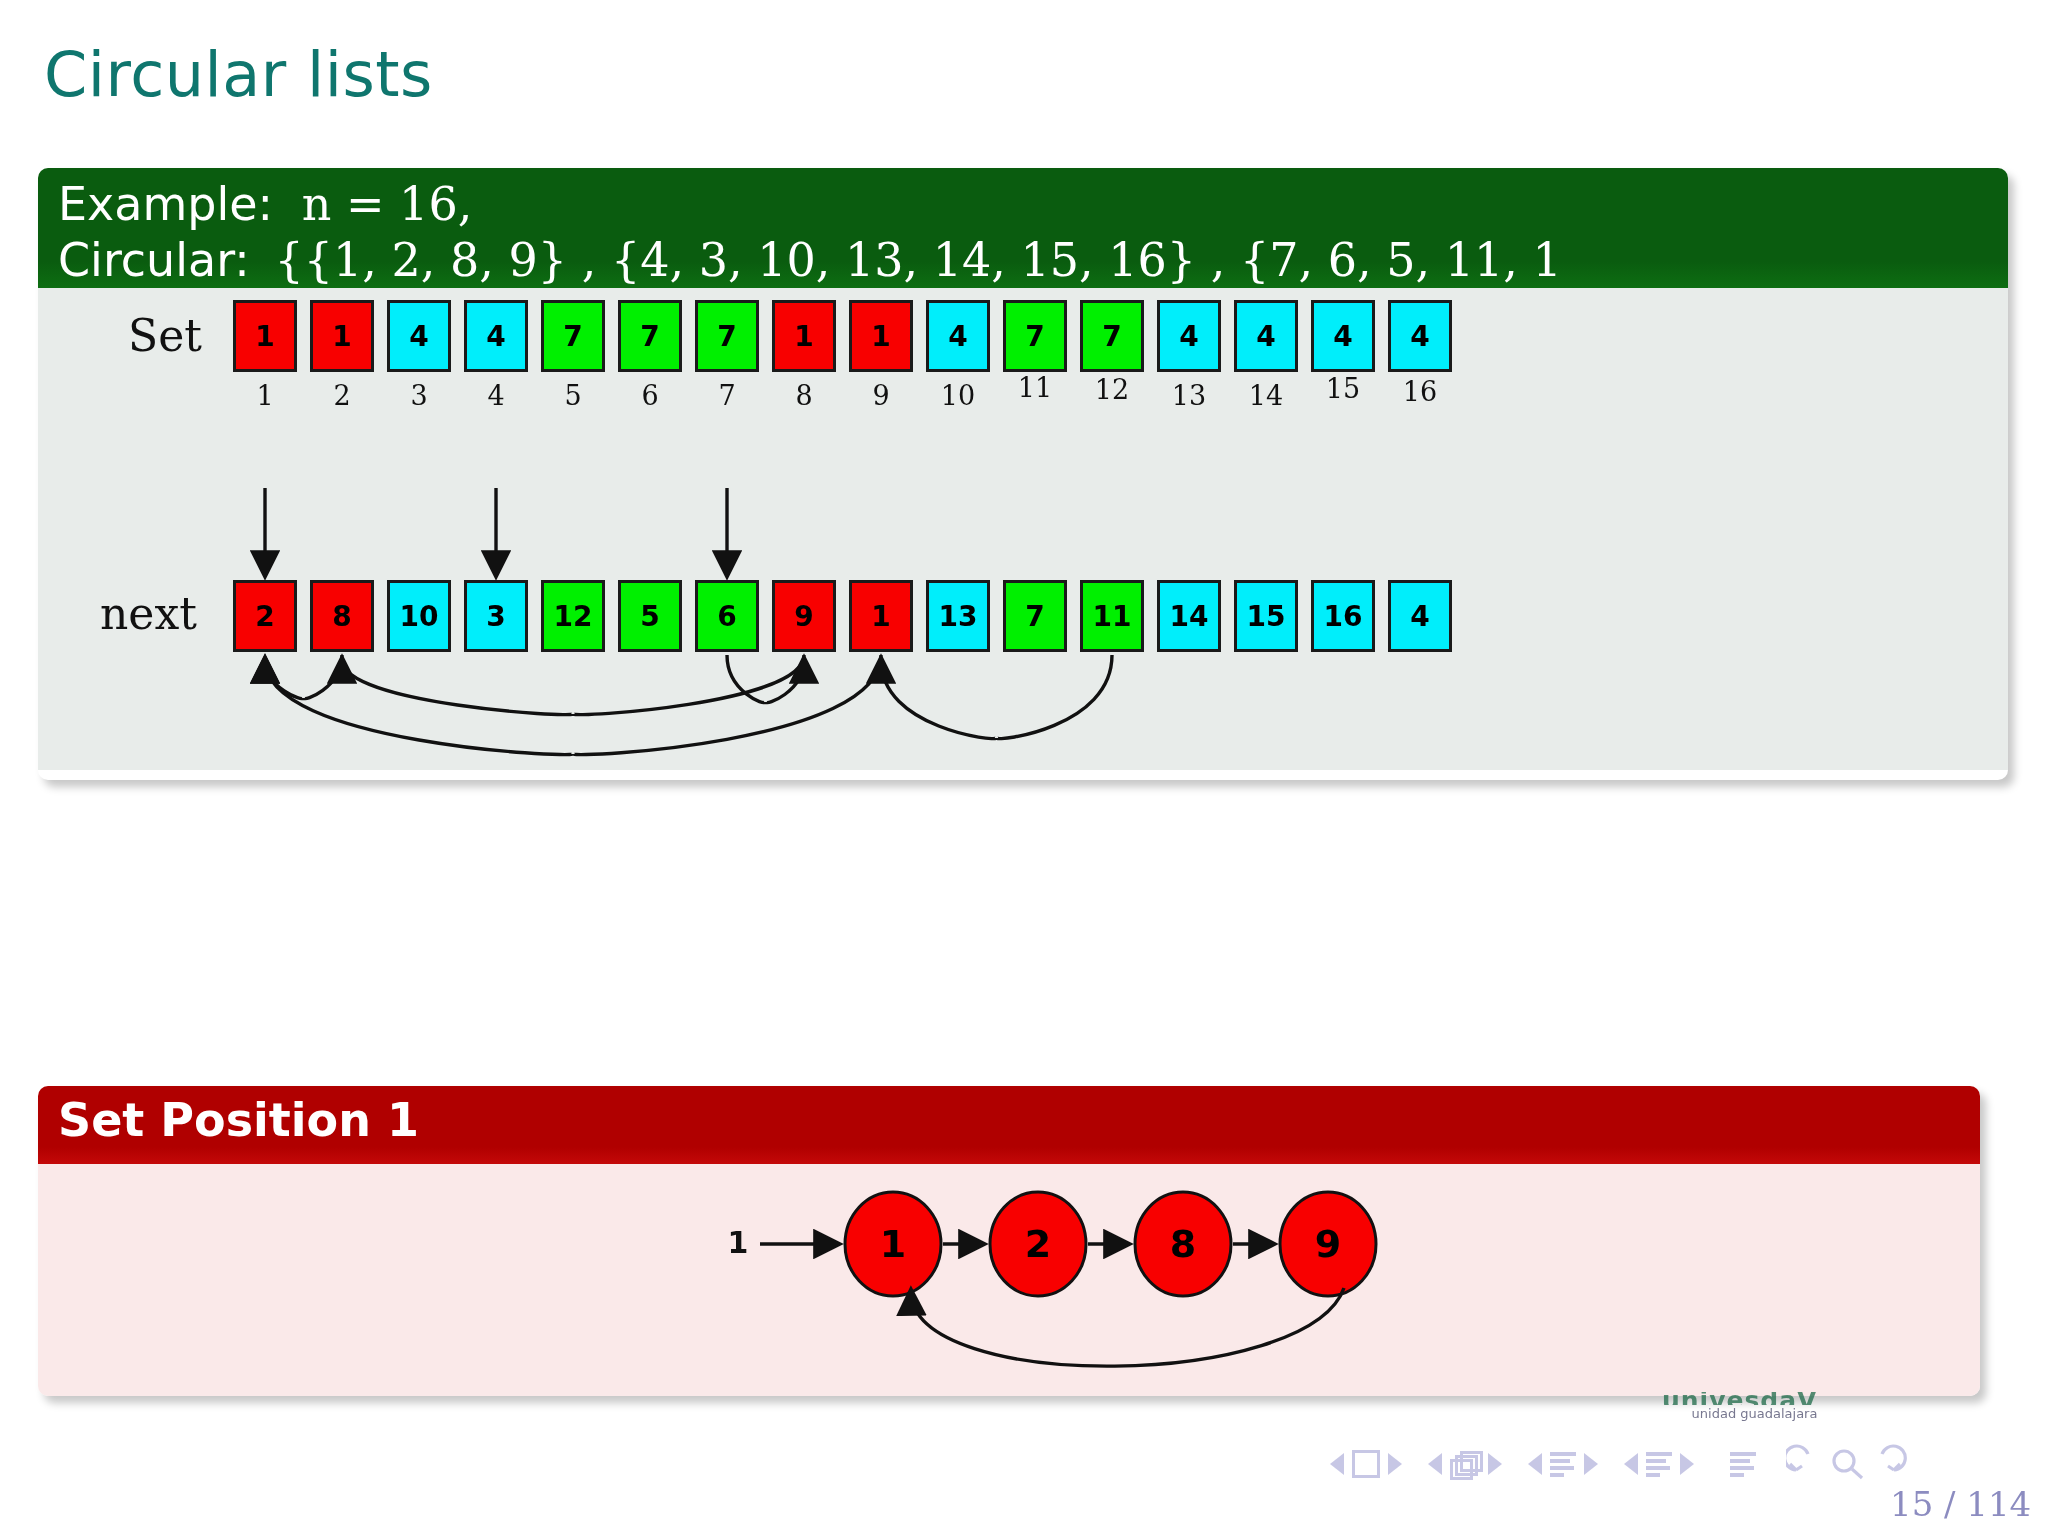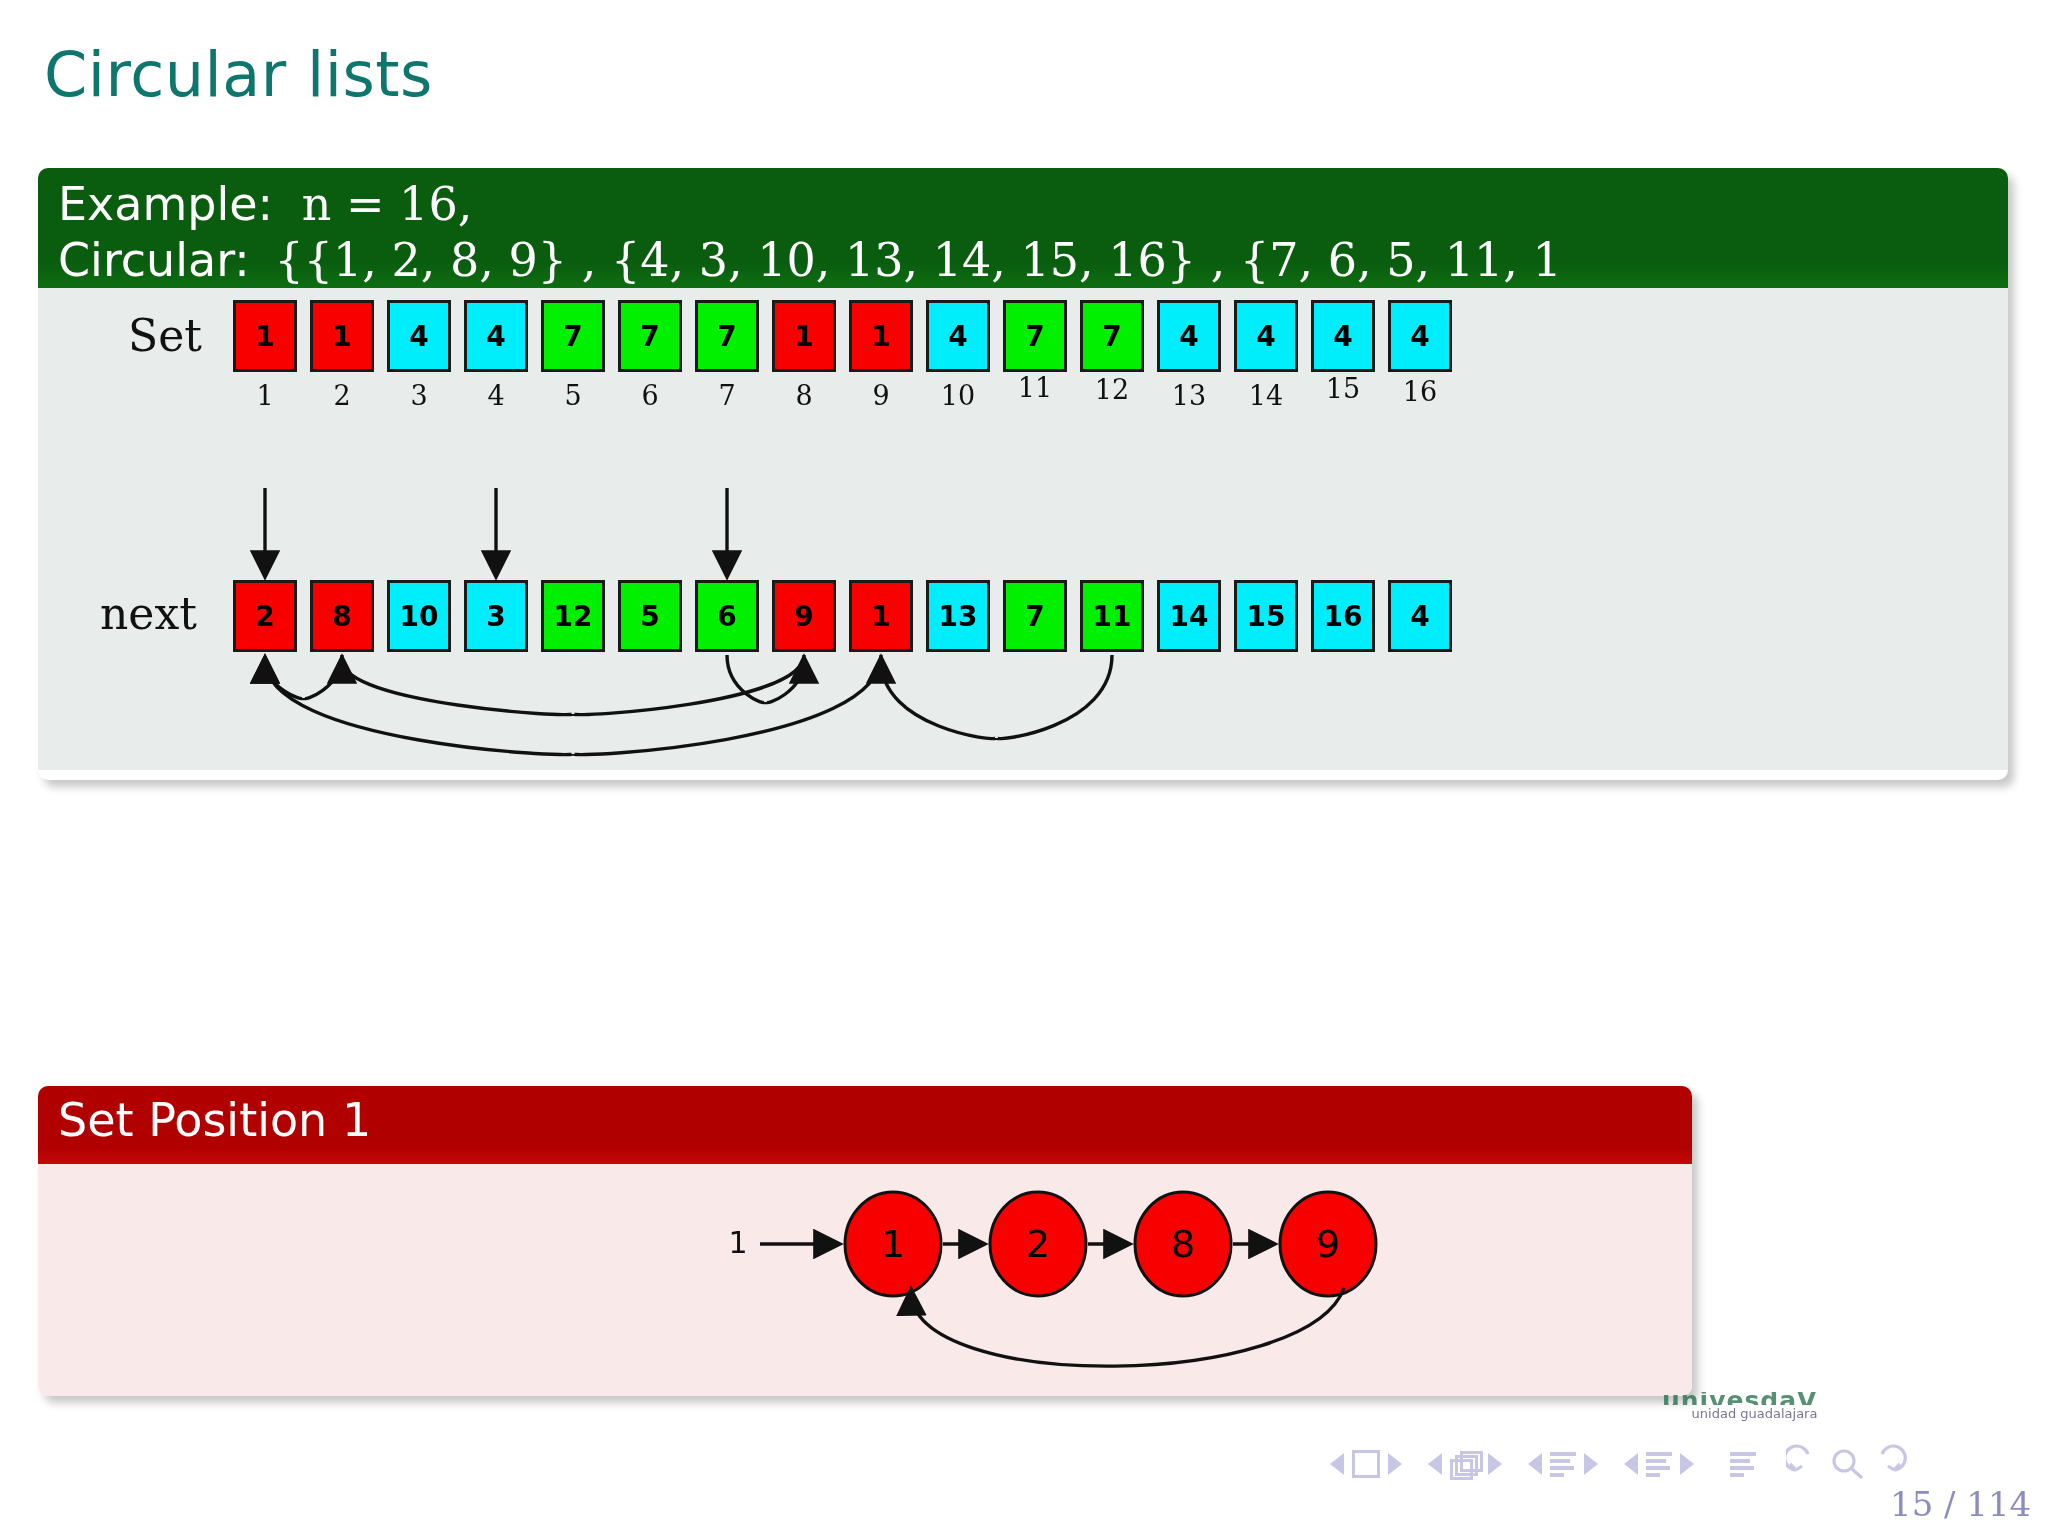--- a/index.html
+++ b/index.html
@@ -65,22 +65,23 @@
     height: 482px;
   }
 
   .mathline { font-family: "DejaVu Serif", serif; font-size: 46px; }
   .tline { display: block; }
 
   
   #setpos-block {
     left: 38px;
     top: 1086px;
-    width: 1654px;
+    width: 1942px;
     height: 310px;
+    font-weight: bold;
   }
   #setpos-block .block-title {
     background: linear-gradient(to bottom, #b00000 0%, #b00000 78%, #c40808 100%);
     height: 78px;
     box-sizing: border-box;
     padding-top: 6px;
   }
   #setpos-block .block-body {
     background: #fae9e9;
     height: 232px;

